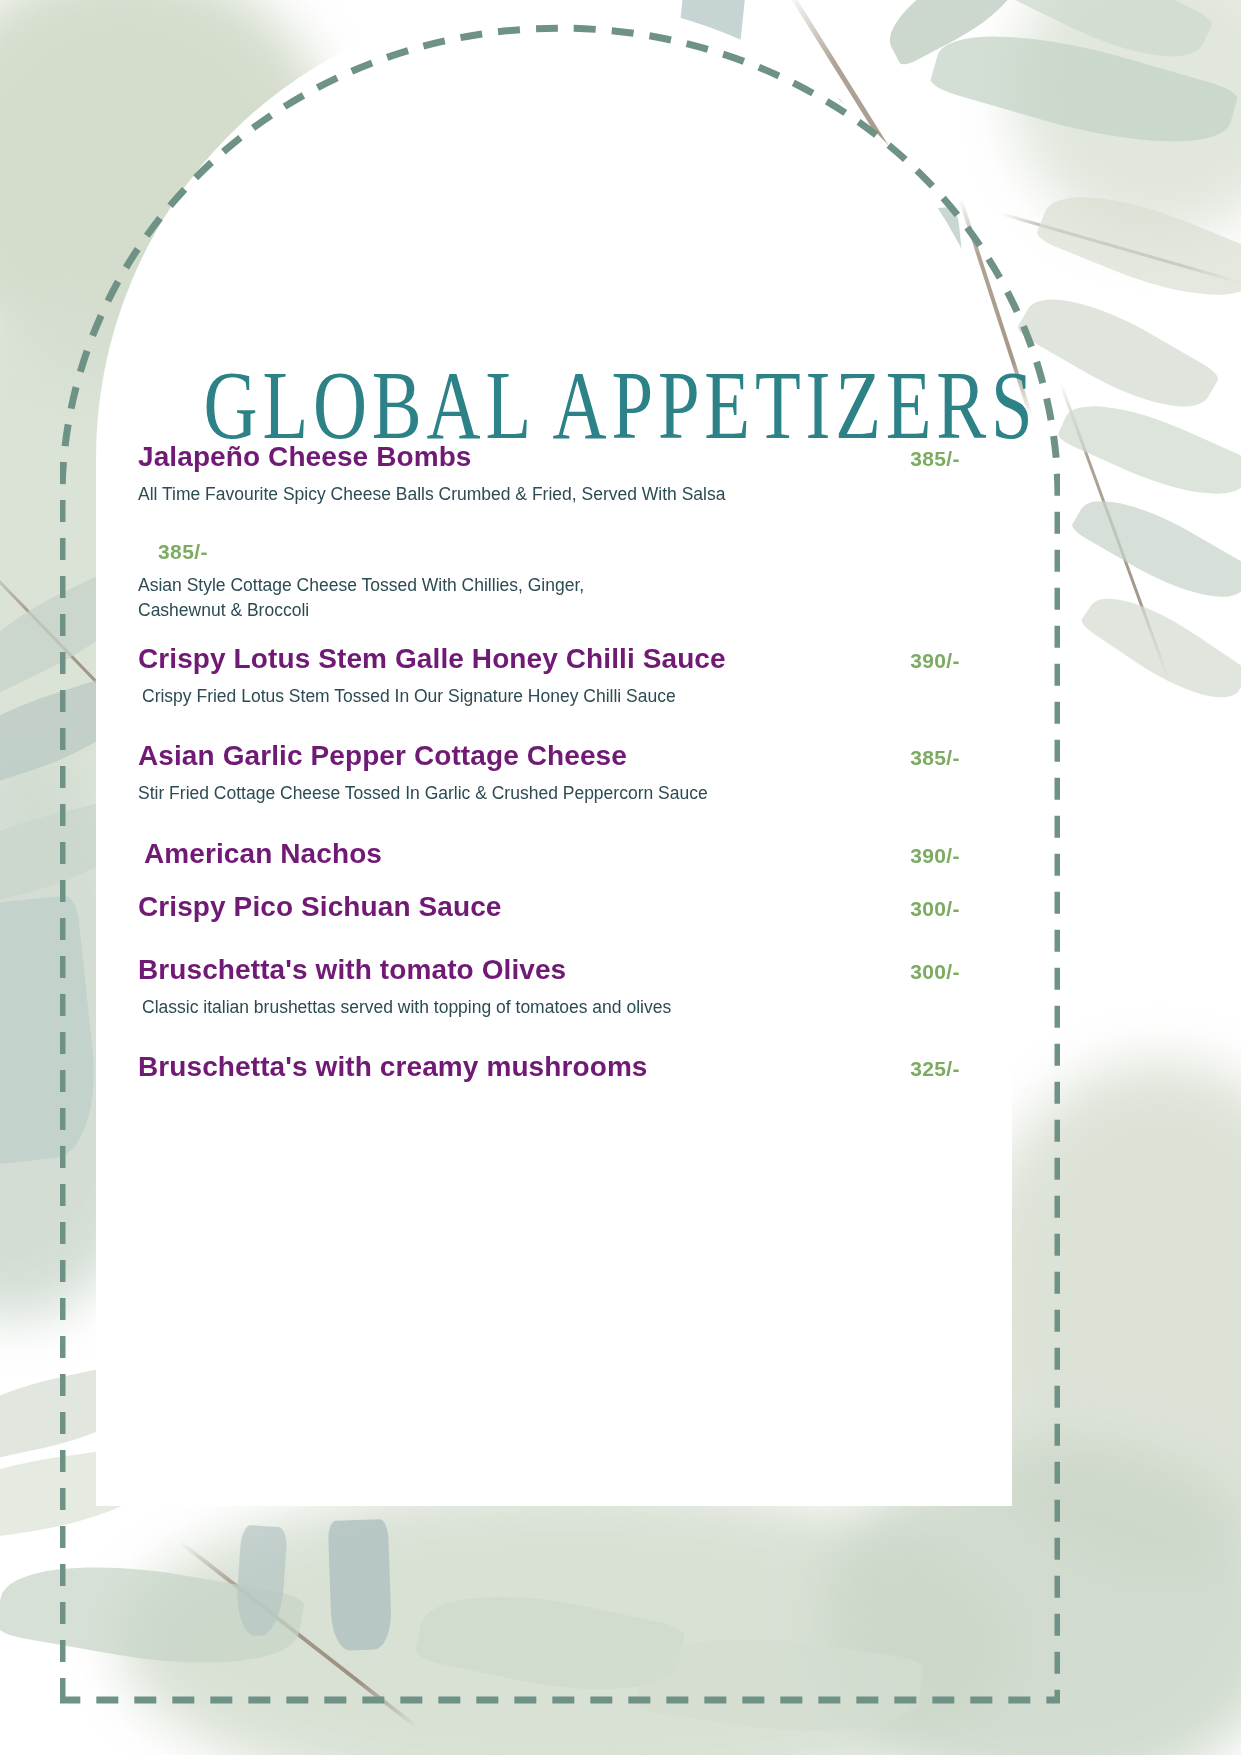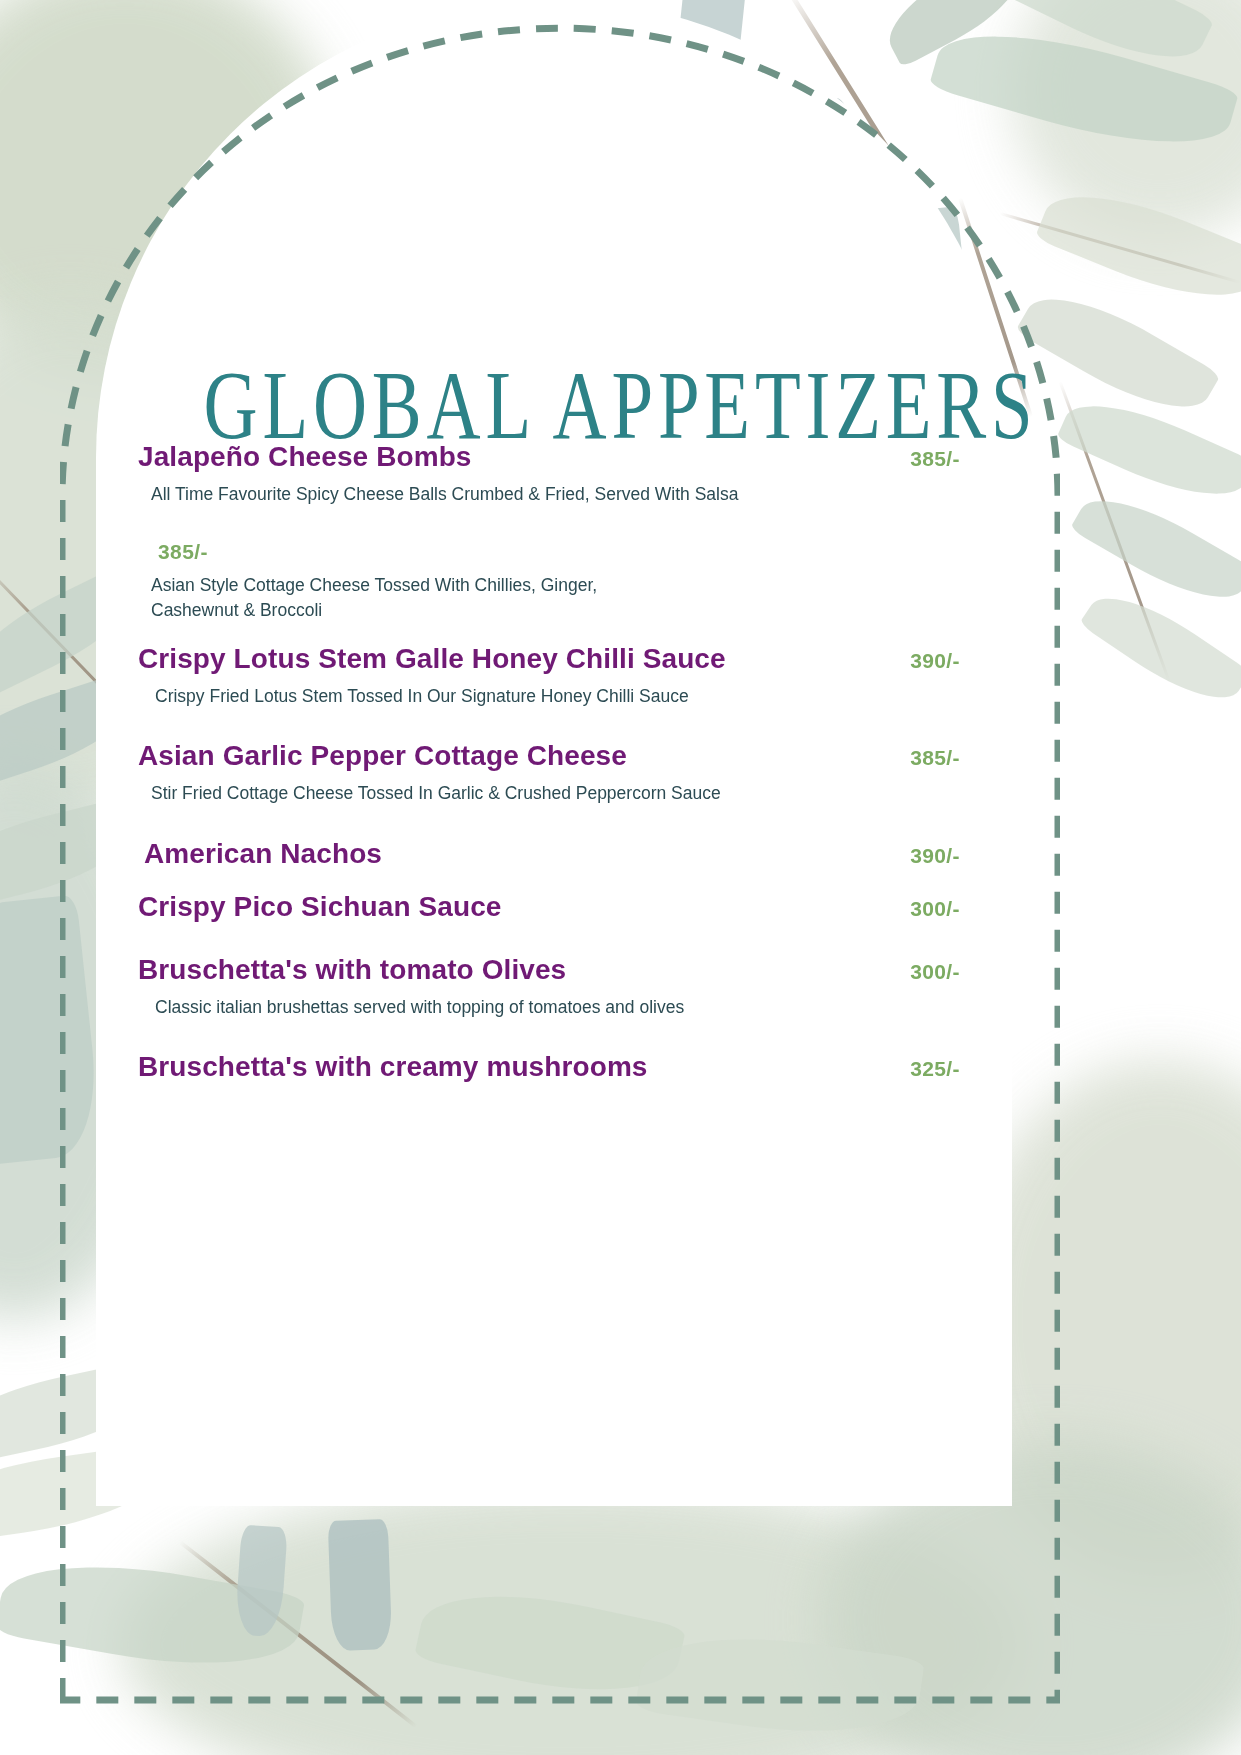--- a/index.html
+++ b/index.html
@@ -122,21 +122,20 @@
   .item-desc {
     color: #2c4b53;
     font-size: 17.5px;
     font-weight: 400;
     line-height: 1.46;
     margin-top: 9px;
     max-width: 760px;
   }
   .item-desc .line {
     display: block;
-    margin-left: 13px;
   }
 
   
   .indent-1 { padding-left: 4px; }
   .indent-2 { padding-left: 6px; }
 </style>
 </head>
 <body>
 
 <div id="bg-layer">

